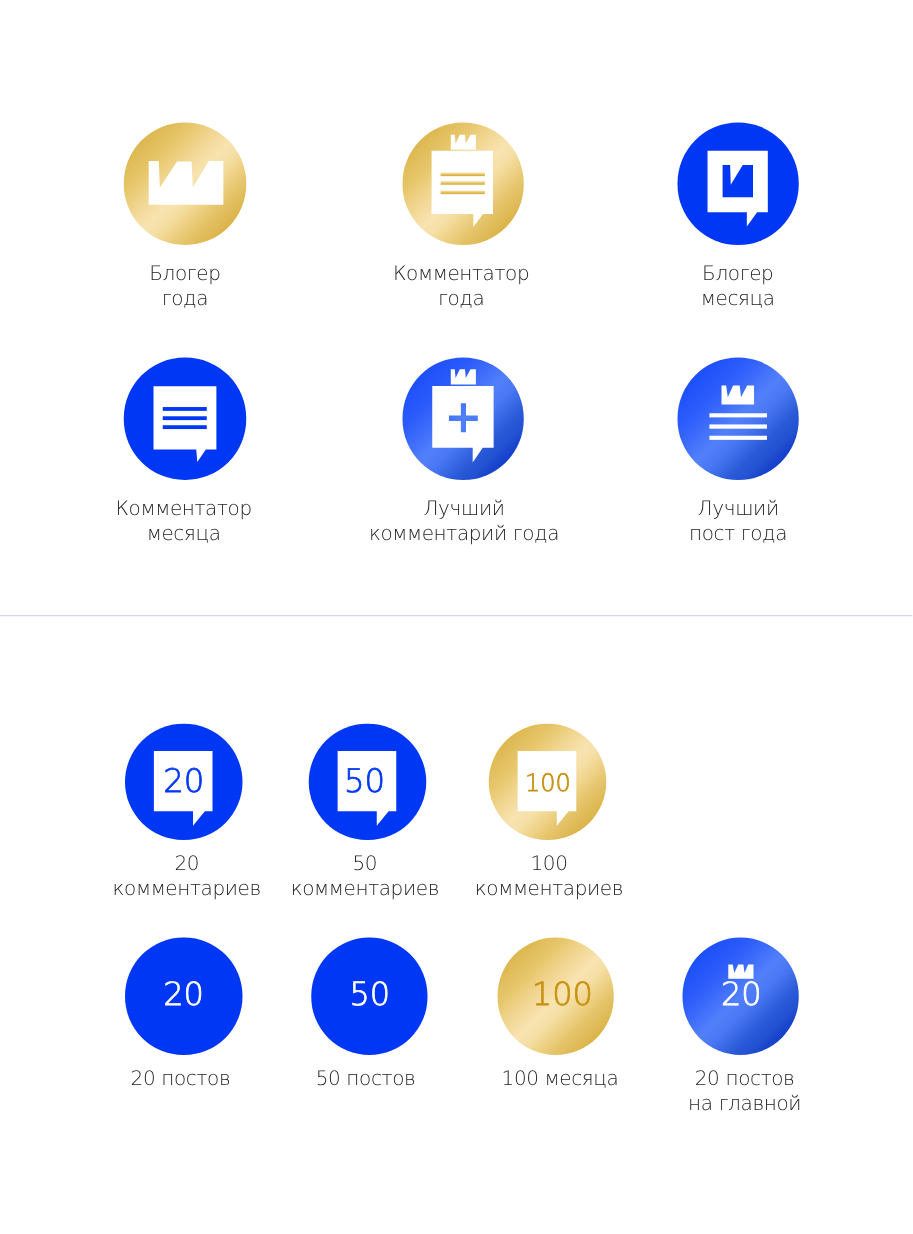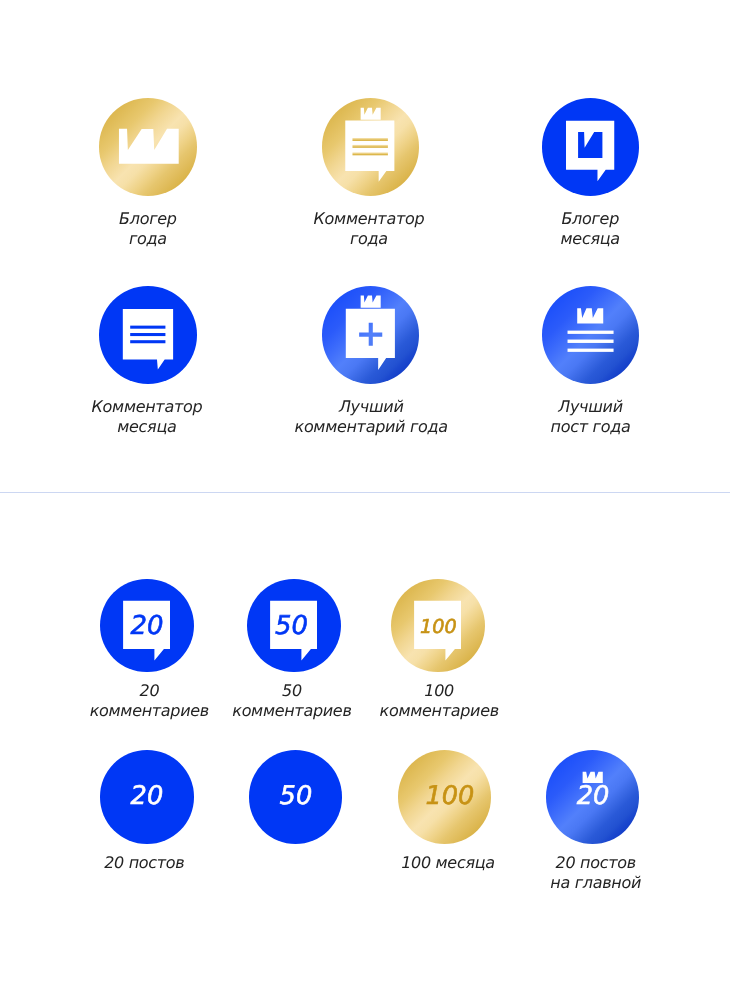--- a/index.html
+++ b/index.html
@@ -1,21 +1,21 @@
 <!DOCTYPE html>
 <html><head>
 <meta charset="utf-8">
 <title>Badges</title>
 <style>
   *{box-sizing:border-box;}
   html,body{margin:0;padding:0;}
   body{width:730px;height:987px;background:#ffffff;overflow:hidden;
        font-family:"DejaVu Sans",sans-serif;font-weight:300;color:#242424;
        -webkit-font-smoothing:antialiased;text-rendering:geometricPrecision;}
-  .page{position:relative;width:730px;height:987px;filter:opacity(99.9%);font-style:italic;}
+  .page{position:relative;width:730px;height:987px;filter:opacity(99.9%);}
   .divider{position:absolute;left:0;width:730px;height:1px;background:#ccd7f2;}
 
   .badge{position:absolute;text-align:center;}
   .disc{position:relative;border-radius:50%;margin:0 auto;overflow:hidden;}
   .disc > svg{position:absolute;left:0;top:0;width:100%;height:100%;display:block;
        shape-rendering:geometricPrecision;text-rendering:geometricPrecision;}
   .label{font-size:16px;line-height:20px;color:#242424;white-space:pre-line;font-weight:300;letter-spacing:-0.3px;}
 
   .cnum{font-family:"DejaVu Sans",sans-serif;font-weight:300;font-size:25.9px;paint-order:stroke;}
   .cnum-sm{font-size:19.2px;}
@@ -201,20 +201,21 @@
     </div>
     <div class="label" style="margin-top:9.2px;position:relative;left:-2.70px">20 постов</div>
   </div>
 
   <div class="badge" style="left:200.5px;top:750px;width:190px;">
     <div class="disc fill-blue" style="width:93.5px;height:93.5px;">
       <svg viewBox="0 0 93.5 93.5">
         <text x="46.9" y="54.4" text-anchor="middle" class="bnum" fill="#ffffff" stroke="#ffffff" stroke-width="0.6">50</text>
       </svg>
     </div>
+    <div class="label" style="margin-top:9.2px;position:relative;left:-3.10px">50 постов</div>
   </div>
 
   <div class="badge" style="left:349.5px;top:750px;width:190px;">
     <div class="disc fill-gold" style="width:93.5px;height:93.5px;">
       <svg viewBox="0 0 93.5 93.5">
         <text x="51.9" y="54.4" text-anchor="middle" class="bnum" fill="#c79214" stroke="#c79214" stroke-width="0.6">100</text>
       </svg>
     </div>
     <div class="label" style="margin-top:9.2px;position:relative;left:3.50px">100 месяца</div>
   </div>

